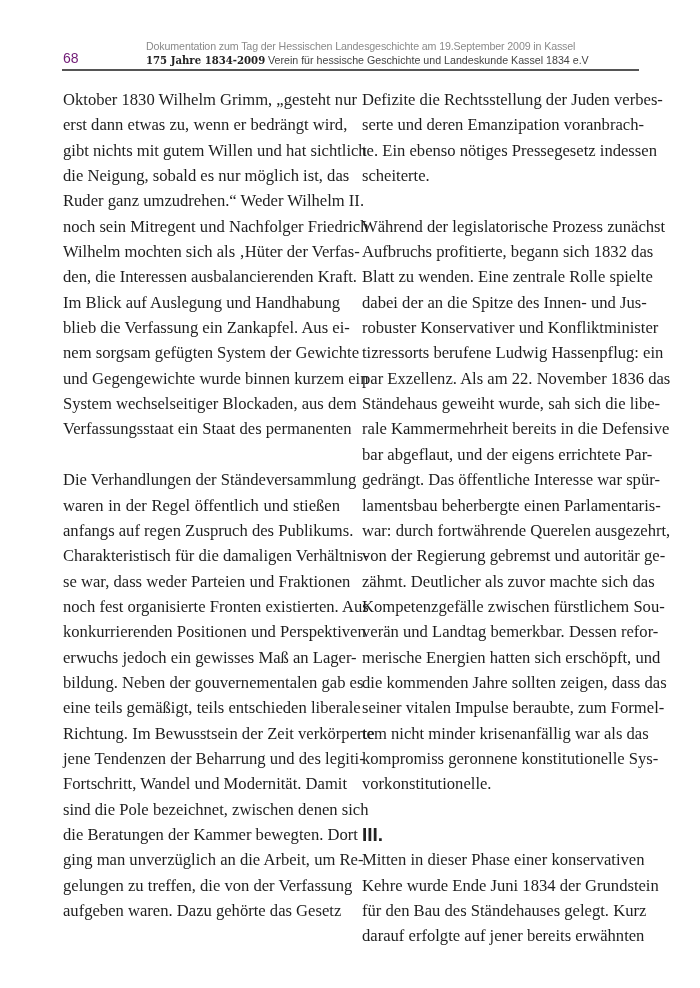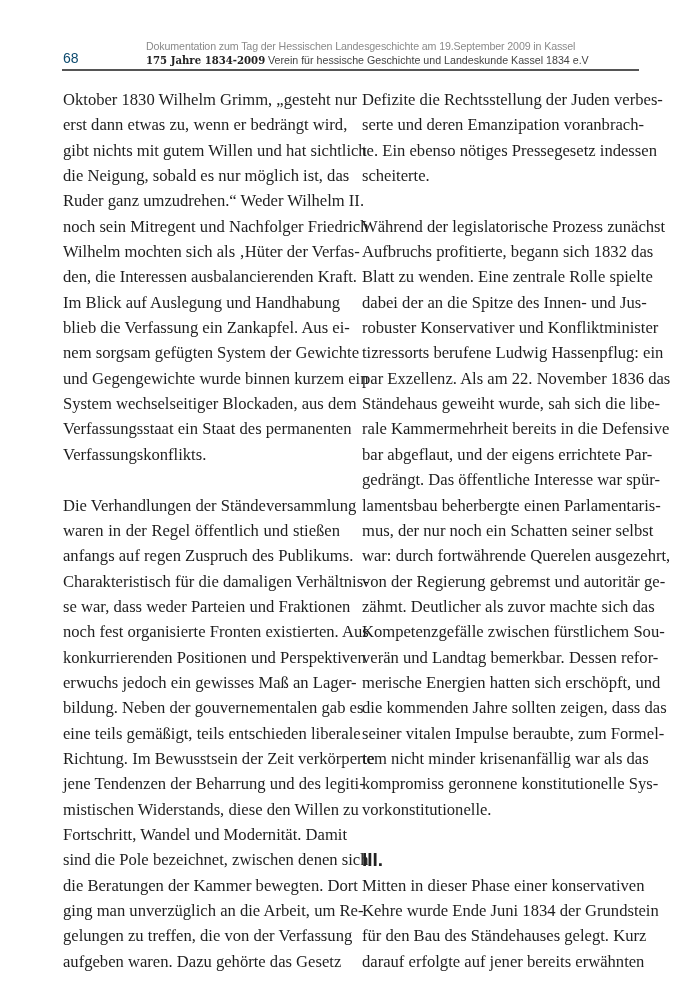--- a/index.html
+++ b/index.html
@@ -1,19 +1,19 @@
 <!DOCTYPE html>
 <html><head>
 <meta charset="utf-8">
 <style>
   html, body { margin: 0; padding: 0; background: #ffffff; }
   body { width: 700px; height: 988px; position: relative; overflow: hidden; }
   .page-number {
     position: absolute; left: 63px; top: 50px;
-    font-family: "Liberation Sans", sans-serif; font-size: 14px; color: #0c4a6e; text-align: center;
+    font-family: "Liberation Sans", sans-serif; font-size: 14px; color: #701a75; text-align: center;
   }
   .header-block {
     position: absolute; left: 146px; top: 39px; width: 500px;
     font-family: "Liberation Sans", sans-serif;
   }
   .header-line1 {
     font-size: 11.6px; color: #8a8a8a; letter-spacing: -0.15px; white-space: nowrap; line-height: 14px;
     transform: scaleX(0.92); transform-origin: left;
   }
   .header-line2 {
@@ -64,37 +64,35 @@
       <span class="line">Ruder ganz umzudrehen.“ Weder Wilhelm II.</span>
       <span class="line">noch sein Mitregent und Nachfolger Friedrich</span>
       <span class="line">Wilhelm mochten sich als ‚Hüter der Verfas-</span>
       <span class="line">den, die Interessen ausbalancierenden Kraft.</span>
       <span class="line">Im Blick auf Auslegung und Handhabung</span>
       <span class="line">blieb die Verfassung ein Zankapfel. Aus ei-</span>
       <span class="line">nem sorgsam gefügten System der Gewichte</span>
       <span class="line">und Gegengewichte wurde binnen kurzem ein</span>
       <span class="line">System wechselseitiger Blockaden, aus dem</span>
       <span class="line">Verfassungsstaat ein Staat des permanenten</span>
-      <span class="line last">Verfassungskonflikts.</span>
     </div>
   <span class="gap"></span>
   <div id="lp1">
       <span class="line">Die Verhandlungen der Ständeversammlung</span>
       <span class="line">waren in der Regel öffentlich und stießen</span>
       <span class="line">anfangs auf regen Zuspruch des Publikums.</span>
       <span class="line">Charakteristisch für die damaligen Verhältnis-</span>
       <span class="line">se war, dass weder Parteien und Fraktionen</span>
       <span class="line">noch fest organisierte Fronten existierten. Aus</span>
       <span class="line">konkurrierenden Positionen und Perspektiven</span>
       <span class="line">erwuchs jedoch ein gewisses Maß an Lager-</span>
       <span class="line">bildung. Neben der gouvernementalen gab es</span>
       <span class="line">eine teils gemäßigt, teils entschieden liberale</span>
       <span class="line">Richtung. Im Bewusstsein der Zeit verkörperte</span>
       <span class="line">jene Tendenzen der Beharrung und des legiti-</span>
-      <span class="line">mistischen Widerstands, diese den Willen zu</span>
       <span class="line">Fortschritt, Wandel und Modernität. Damit</span>
       <span class="line">sind die Pole bezeichnet, zwischen denen sich</span>
       <span class="line">die Beratungen der Kammer bewegten. Dort</span>
       <span class="line">ging man unverzüglich an die Arbeit, um Re-</span>
       <span class="line">gelungen zu treffen, die von der Verfassung</span>
       <span class="line">aufgeben waren. Dazu gehörte das Gesetz</span>
     </div>
 </div>
 
 <div class="column col-right">
@@ -111,21 +109,20 @@
       <span class="line">Blatt zu wenden. Eine zentrale Rolle spielte</span>
       <span class="line">dabei der an die Spitze des Innen- und Jus-</span>
       <span class="line">robuster Konservativer und Konfliktminister</span>
       <span class="line">tizressorts berufene Ludwig Hassenpflug: ein</span>
       <span class="line">par Exzellenz. Als am 22. November 1836 das</span>
       <span class="line">Ständehaus geweiht wurde, sah sich die libe-</span>
       <span class="line">rale Kammermehrheit bereits in die Defensive</span>
       <span class="line">bar abgeflaut, und der eigens errichtete Par-</span>
       <span class="line">gedrängt. Das öffentliche Interesse war spür-</span>
       <span class="line">lamentsbau beherbergte einen Parlamentaris-</span>
-      <span class="line">mus, der nur noch ein Schatten seiner selbst</span>
       <span class="line">war: durch fortwährende Querelen ausgezehrt,</span>
       <span class="line">von der Regierung gebremst und autoritär ge-</span>
       <span class="line">zähmt. Deutlicher als zuvor machte sich das</span>
       <span class="line">Kompetenzgefälle zwischen fürstlichem Sou-</span>
       <span class="line">verän und Landtag bemerkbar. Dessen refor-</span>
       <span class="line">merische Energien hatten sich erschöpft, und</span>
       <span class="line">die kommenden Jahre sollten zeigen, dass das</span>
       <span class="line">seiner vitalen Impulse beraubte, zum Formel-</span>
       <span class="line">tem nicht minder krisenanfällig war als das</span>
       <span class="line">kompromiss geronnene konstitutionelle Sys-</span>

